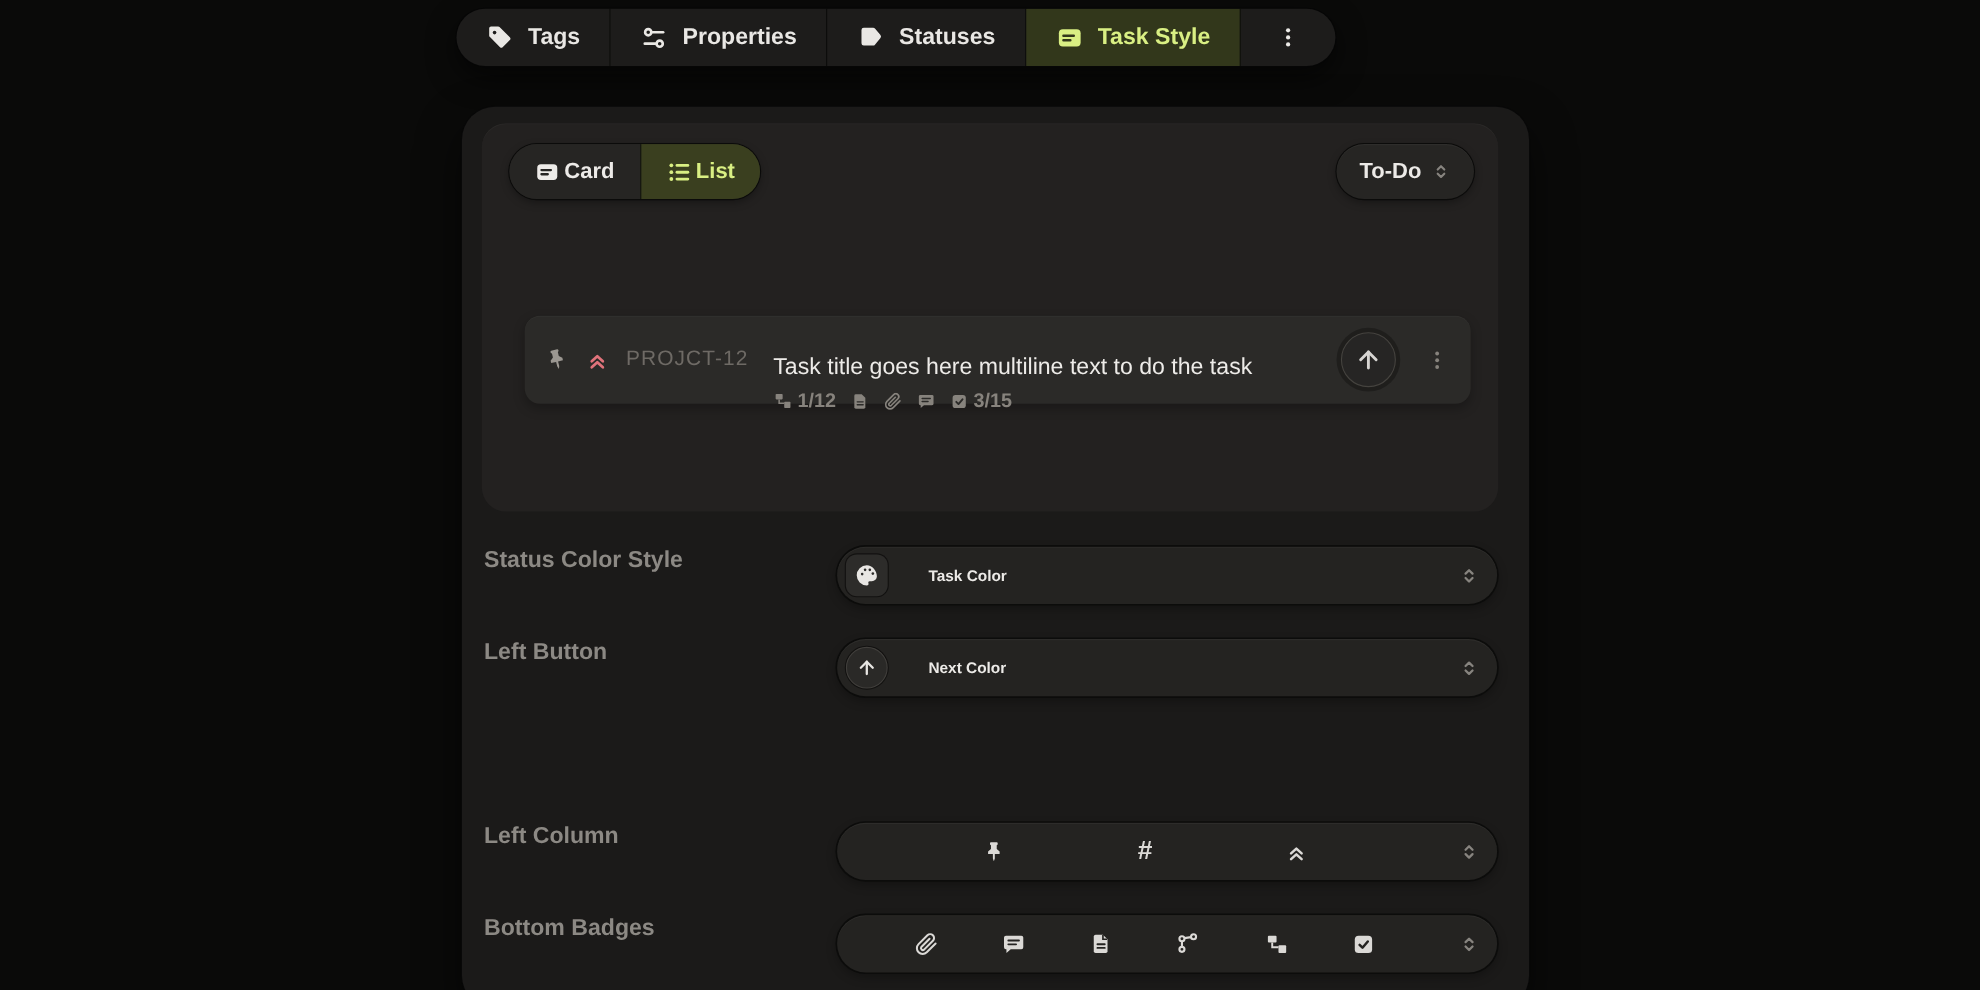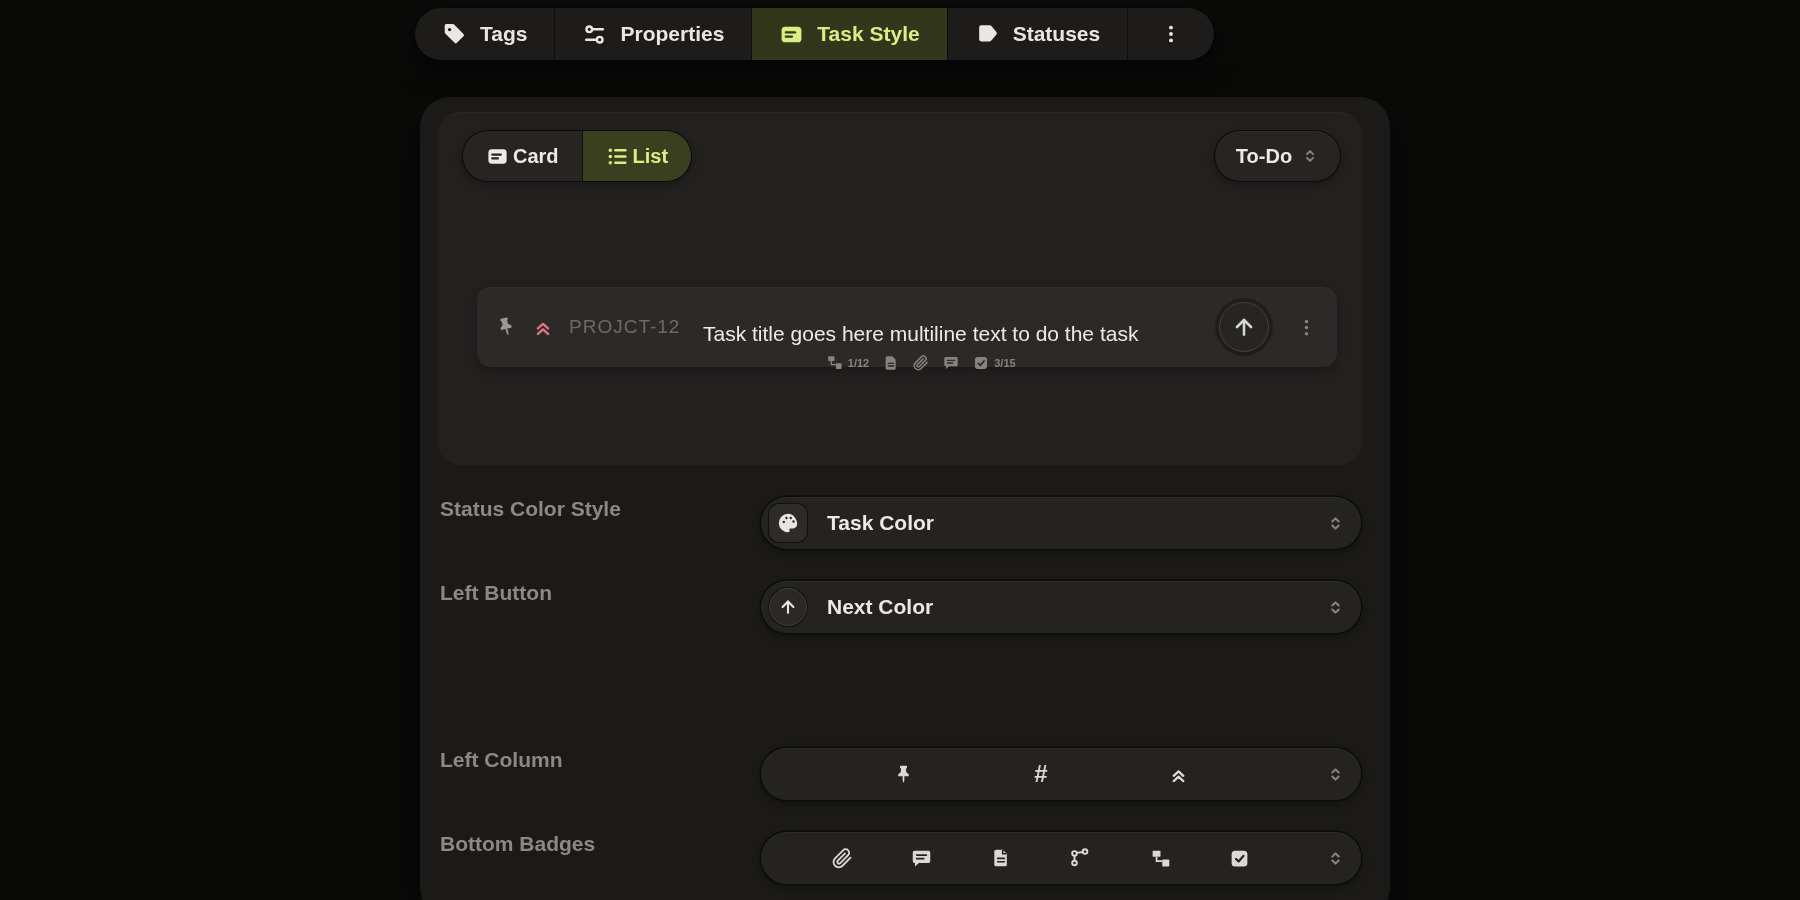--- a/index.html
+++ b/index.html
@@ -76,21 +76,21 @@
   .pin { color:#9b9791; transform:rotate(-14deg); }
   .prio { color:#e0737b; }
   .task-id {
     font-family:Liberation Sans, sans-serif; font-size:19px;
     color:#6e6a65; letter-spacing:1px;
   }
   .task-mid { position:absolute; left:226px; top:11px; }
   .task-title { color:#edebe8; font-size:21px; font-weight:500;margin-top:24px; }
   .task-badges {
     margin-top:8px; display:flex; align-items:center; gap:14px;
-    color:#87837d; font-size:11px; font-weight:700;justify-content:center;
+    color:#87837d; font-size:18px; font-weight:700;
   }
   .badge { display:flex; align-items:center; gap:5px; }
   .task-right {
     position:absolute; right:20px; top:0; height:100%;
     display:flex; align-items:center; gap:27px;
   }
   .arrow-btn {
     width:50px; height:50px; border-radius:50%;
     background:#262524; border:1.5px solid #45433f;
     box-shadow:0 0 0 4px rgba(0,0,0,.28);
@@ -112,21 +112,21 @@
     display:flex; align-items:center;
   }
   .chip {
     margin-left:8px; width:38px; height:38px; flex:0 0 auto;
     display:flex; align-items:center; justify-content:center;
     background:#2d2c2a; color:#e8e6e3;
     box-shadow:0 0 0 1px #121110;
   }
   .chip.square { border-radius:10px; }
   .chip.circle { border-radius:50%; background:#2a2927; }
-  .control-value { margin-left:20px; color:#eceae7; font-size:21px; font-weight:600; }
+  .control-value { margin-left:37px; color:#eceae7; font-size:14px; font-weight:600; }
   .sel-right { position:absolute; right:16px; color:#87847f; }
   .icon-spread {
     position:absolute; left:12px; right:52px; top:0; height:100%;
     display:flex; align-items:center; justify-content:space-evenly;
     color:#dbd9d6;
   }
 </style>
 </head>
 <body>
 
@@ -146,36 +146,36 @@
       <span>
         <svg width="25" height="25" viewBox="0 0 24 24" fill="none" stroke="currentColor" stroke-width="2.3" stroke-linecap="round">
             <path d="M20 7h-9.2"></path>
             <path d="M13.2 17H4"></path>
             <circle cx="7" cy="7" r="2.7"></circle>
             <circle cx="17" cy="17" r="2.7"></circle>
           </svg>
       </span>
       <span>Properties</span>
     </div>
+    <div class="tab">
+      <span>
+        <svg width="25" height="25" viewBox="0 0 24 24">
+            <path fill="currentColor" d="M4 5a2 2 0 0 1 2-2h8.2c.6 0 1.17.27 1.55.73l4.8 5.8a2 2 0 0 1 0 2.54l-4.8 5.8a2 2 0 0 1-1.55.73H6a2 2 0 0 1-2-2V5z"></path>
+          </svg>
+      </span>
+      <span>Statuses</span>
+    </div>
     <div class="tab active">
       <span>
         <svg width="25" height="25" viewBox="0 0 24 24">
             <rect x="2.5" y="4.5" width="19" height="15" rx="3.5" fill="currentColor"></rect>
             <path d="M6.5 10h9M6.5 14h6" stroke="#32371b" stroke-width="2.2" stroke-linecap="round"></path>
           </svg>
       </span>
       <span>Task Style</span>
-    </div>
-    <div class="tab">
-      <span>
-        <svg width="25" height="25" viewBox="0 0 24 24">
-            <path fill="currentColor" d="M4 5a2 2 0 0 1 2-2h8.2c.6 0 1.17.27 1.55.73l4.8 5.8a2 2 0 0 1 0 2.54l-4.8 5.8a2 2 0 0 1-1.55.73H6a2 2 0 0 1-2-2V5z"></path>
-          </svg>
-      </span>
-      <span>Statuses</span>
     </div>
     <div class="tab more">
       <span>
         <svg width="22" height="22" viewBox="0 0 24 24" fill="currentColor">
             <circle cx="12" cy="5" r="2.1"></circle>
             <circle cx="12" cy="12" r="2.1"></circle>
             <circle cx="12" cy="19" r="2.1"></circle>
           </svg>
       </span>
     </div>

